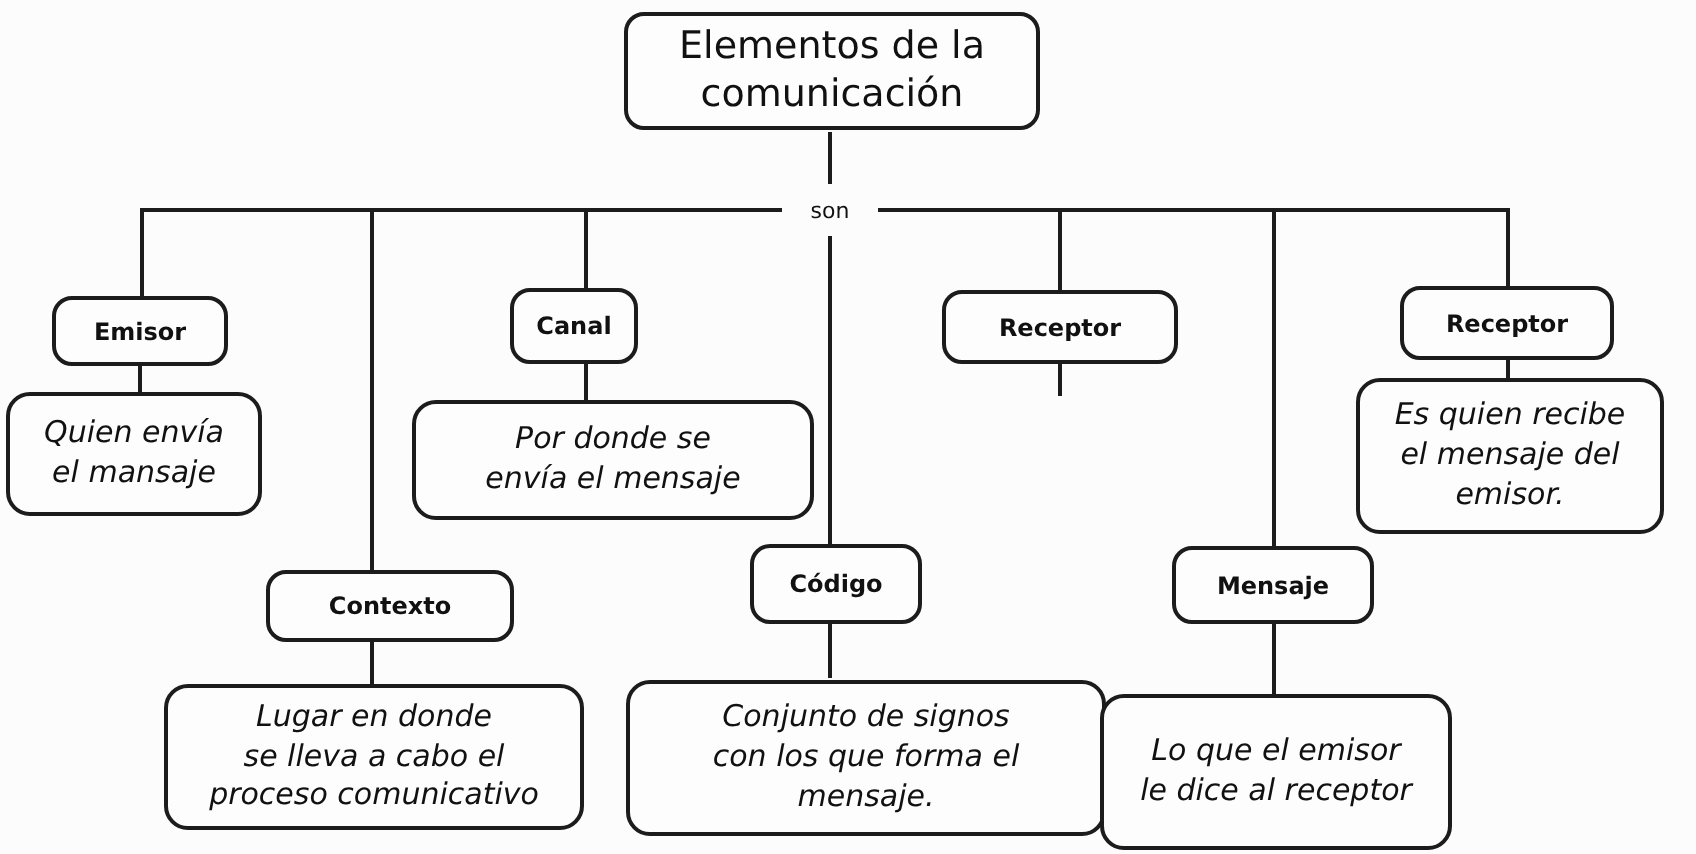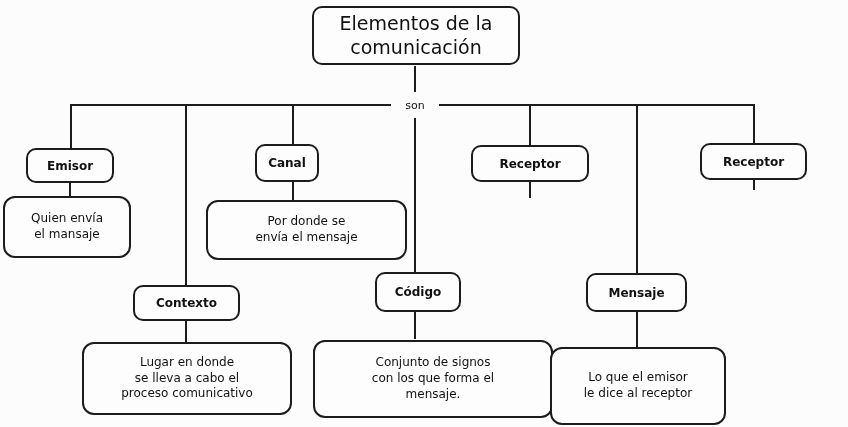--- a/index.html
+++ b/index.html
@@ -40,22 +40,23 @@
     line-height: 1.25;
   }
   .concept {
     border-width: 2.5px;
     border-radius: 10px;
     font-weight: bold;
     font-size: 12px;
   }
   .desc {
     border-radius: 12px;
-    font-size: 12px;
+    font-size: 15px;
     line-height: 1.32;
+    font-style: italic;
   }
   .son-label {
     position: absolute;
     left: 391px; top: 92px;
     width: 48px; height: 26px;
     background: var(--bg);
     display: flex;
     align-items: center;
     justify-content: center;
     font-size: 11px;
@@ -87,28 +88,31 @@
 
   <span class="son-label">son</span>
 
   <div class="box title-box" style="left:312px;top:6px;width:208px;height:59px">Elementos de la
 comunicación</div>
 
   <div class="box concept" style="left:26px;top:148px;width:88px;height:35px">Emisor</div>
   <div class="box concept" style="left:255px;top:144px;width:64px;height:38px">Canal</div>
   <div class="box concept" style="left:471px;top:145px;width:118px;height:37px">Receptor</div>
   <div class="box concept" style="left:700px;top:143px;width:107px;height:37px">Receptor</div>
-  <div class="box concept" style="left:133px;top:285px;width:107px;height:36px">Contexto</div>
+  <div class="box concept" style="left:133px;top:285px;width:124px;height:36px">Contexto</div>
   <div class="box concept" style="left:375px;top:272px;width:86px;height:40px">Código</div>
   <div class="box concept" style="left:586px;top:273px;width:101px;height:39px">Mensaje</div>
 
   <div class="box desc" style="left:3px;top:196px;width:128px;height:62px">Quien envía
 el mansaje</div>
   <div class="box desc" style="left:206px;top:200px;width:201px;height:60px">Por donde se
 envía el mensaje</div>
+  <div class="box desc" style="left:678px;top:189px;width:154px;height:78px">Es quien recibe
+el mensaje del
+emisor.</div>
   <div class="box desc" style="left:82px;top:342px;width:210px;height:73px">Lugar en donde
 se lleva a cabo el
 proceso comunicativo</div>
   <div class="box desc" style="left:313px;top:340px;width:240px;height:78px">Conjunto de signos
 con los que forma el
 mensaje.</div>
   <div class="box desc" style="left:550px;top:347px;width:176px;height:78px">Lo que el emisor
 le dice al receptor</div>
 
 </div>

